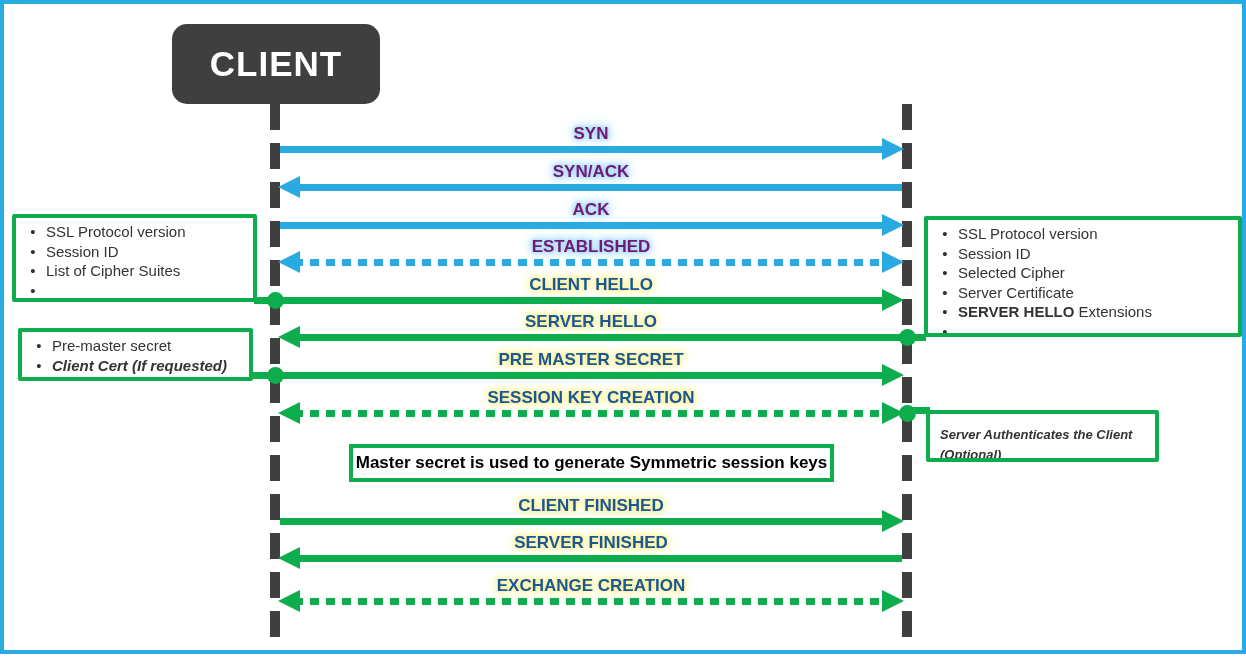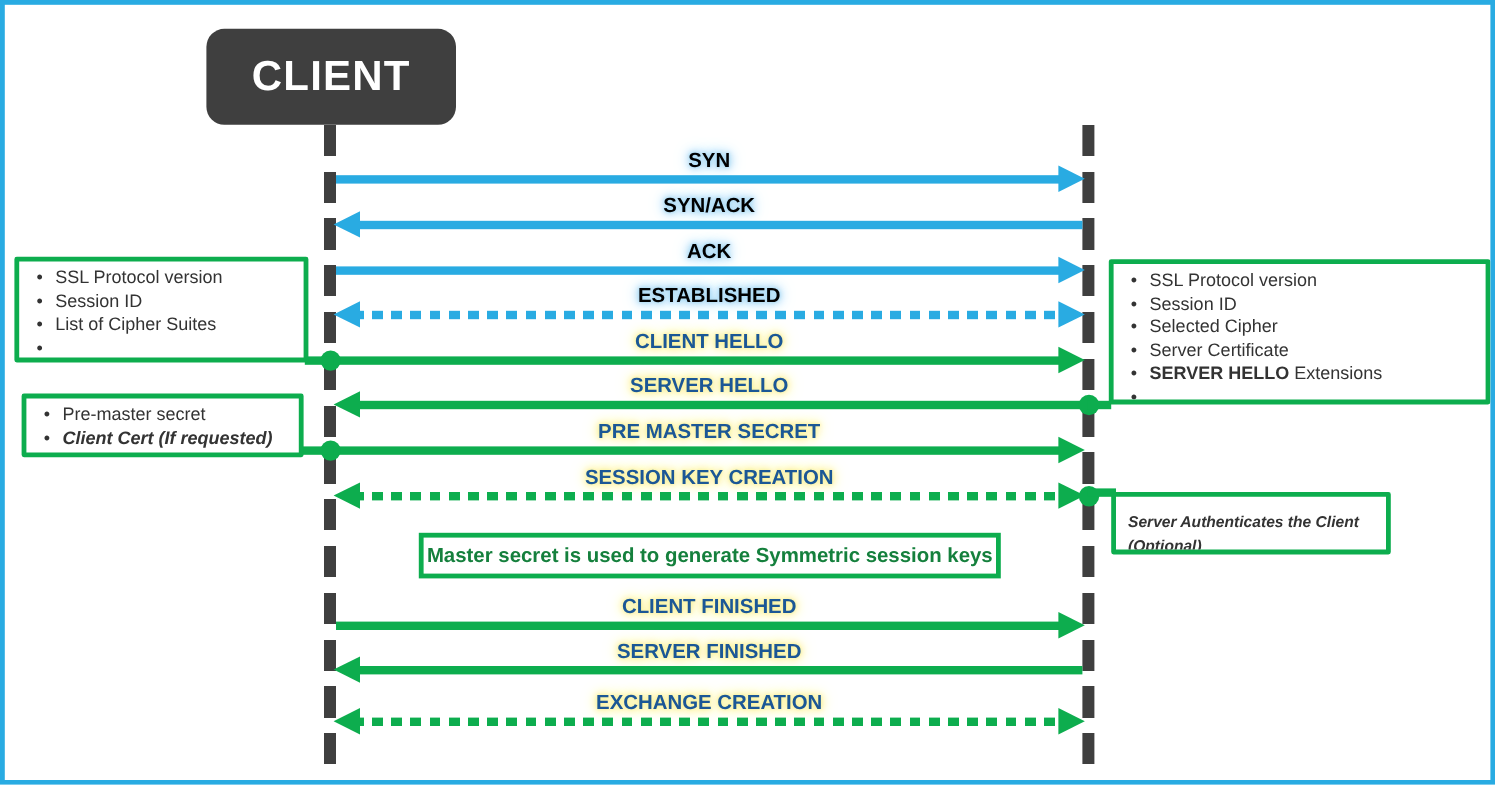--- a/index.html
+++ b/index.html
@@ -29,21 +29,21 @@
     background:repeating-linear-gradient(180deg,#3F3F3F 0 26px, transparent 26px 39px);
   }
   .lifeline-client { left:266px; }
   .lifeline-server { left:898px; }
 
   
   .msg-label {
     position:absolute; left:276px; width:622px;
     text-align:center; font-size:17px; font-weight:bold; white-space:nowrap;
   }
-  .msg-label.blue  { color:#000000;
+  .msg-label.blue  { color:#701a75;
     text-shadow:0 0 2px #A8D9F5,0 0 4px #A8D9F5,0 0 7px #A8D9F5,0 0 10px #A8D9F5,0 0 14px #A8D9F5; }
   .msg-label.green { color:#1B5796;
     text-shadow:0 0 2px #FAF3A0,0 0 4px #FAF3A0,0 0 7px #FAF3A0,0 0 10px #FAF3A0,0 0 14px #FAF3A0; }
 
   
   .msg-arrow { position:absolute; left:276px; width:622px; height:22px; }
   .shaft { position:absolute; top:8px; height:7px; }
   .shaft.solid.blue  { background:#29ABE2; }
   .shaft.solid.green { background:#0DAD4E; }
   .shaft.dotted.blue  { background:repeating-linear-gradient(90deg,#29ABE2 0 9px, transparent 9px 16px); }
@@ -72,21 +72,21 @@
   .seg-bold { font-weight:bold; }
   .seg-italic { font-style:italic; }
 
   .connector { position:absolute; height:7px; background:#0DAD4E; }
 
   
   .center-note {
     position:absolute; left:345px; top:440px; width:485px; height:38px;
     border:4px solid #0DAD4E; background:#ffffff;
     display:flex; align-items:center; justify-content:center;
-    font-size:17px; font-weight:bold; color:#15803d; white-space:nowrap;
+    font-size:17px; font-weight:bold; color:#000000; white-space:nowrap;
   }
 </style>
 </head>
 <body>
 
 <div class="frame">
 
   <div class="actor-box actor-client">
     <span>CLIENT</span>
   </div>

